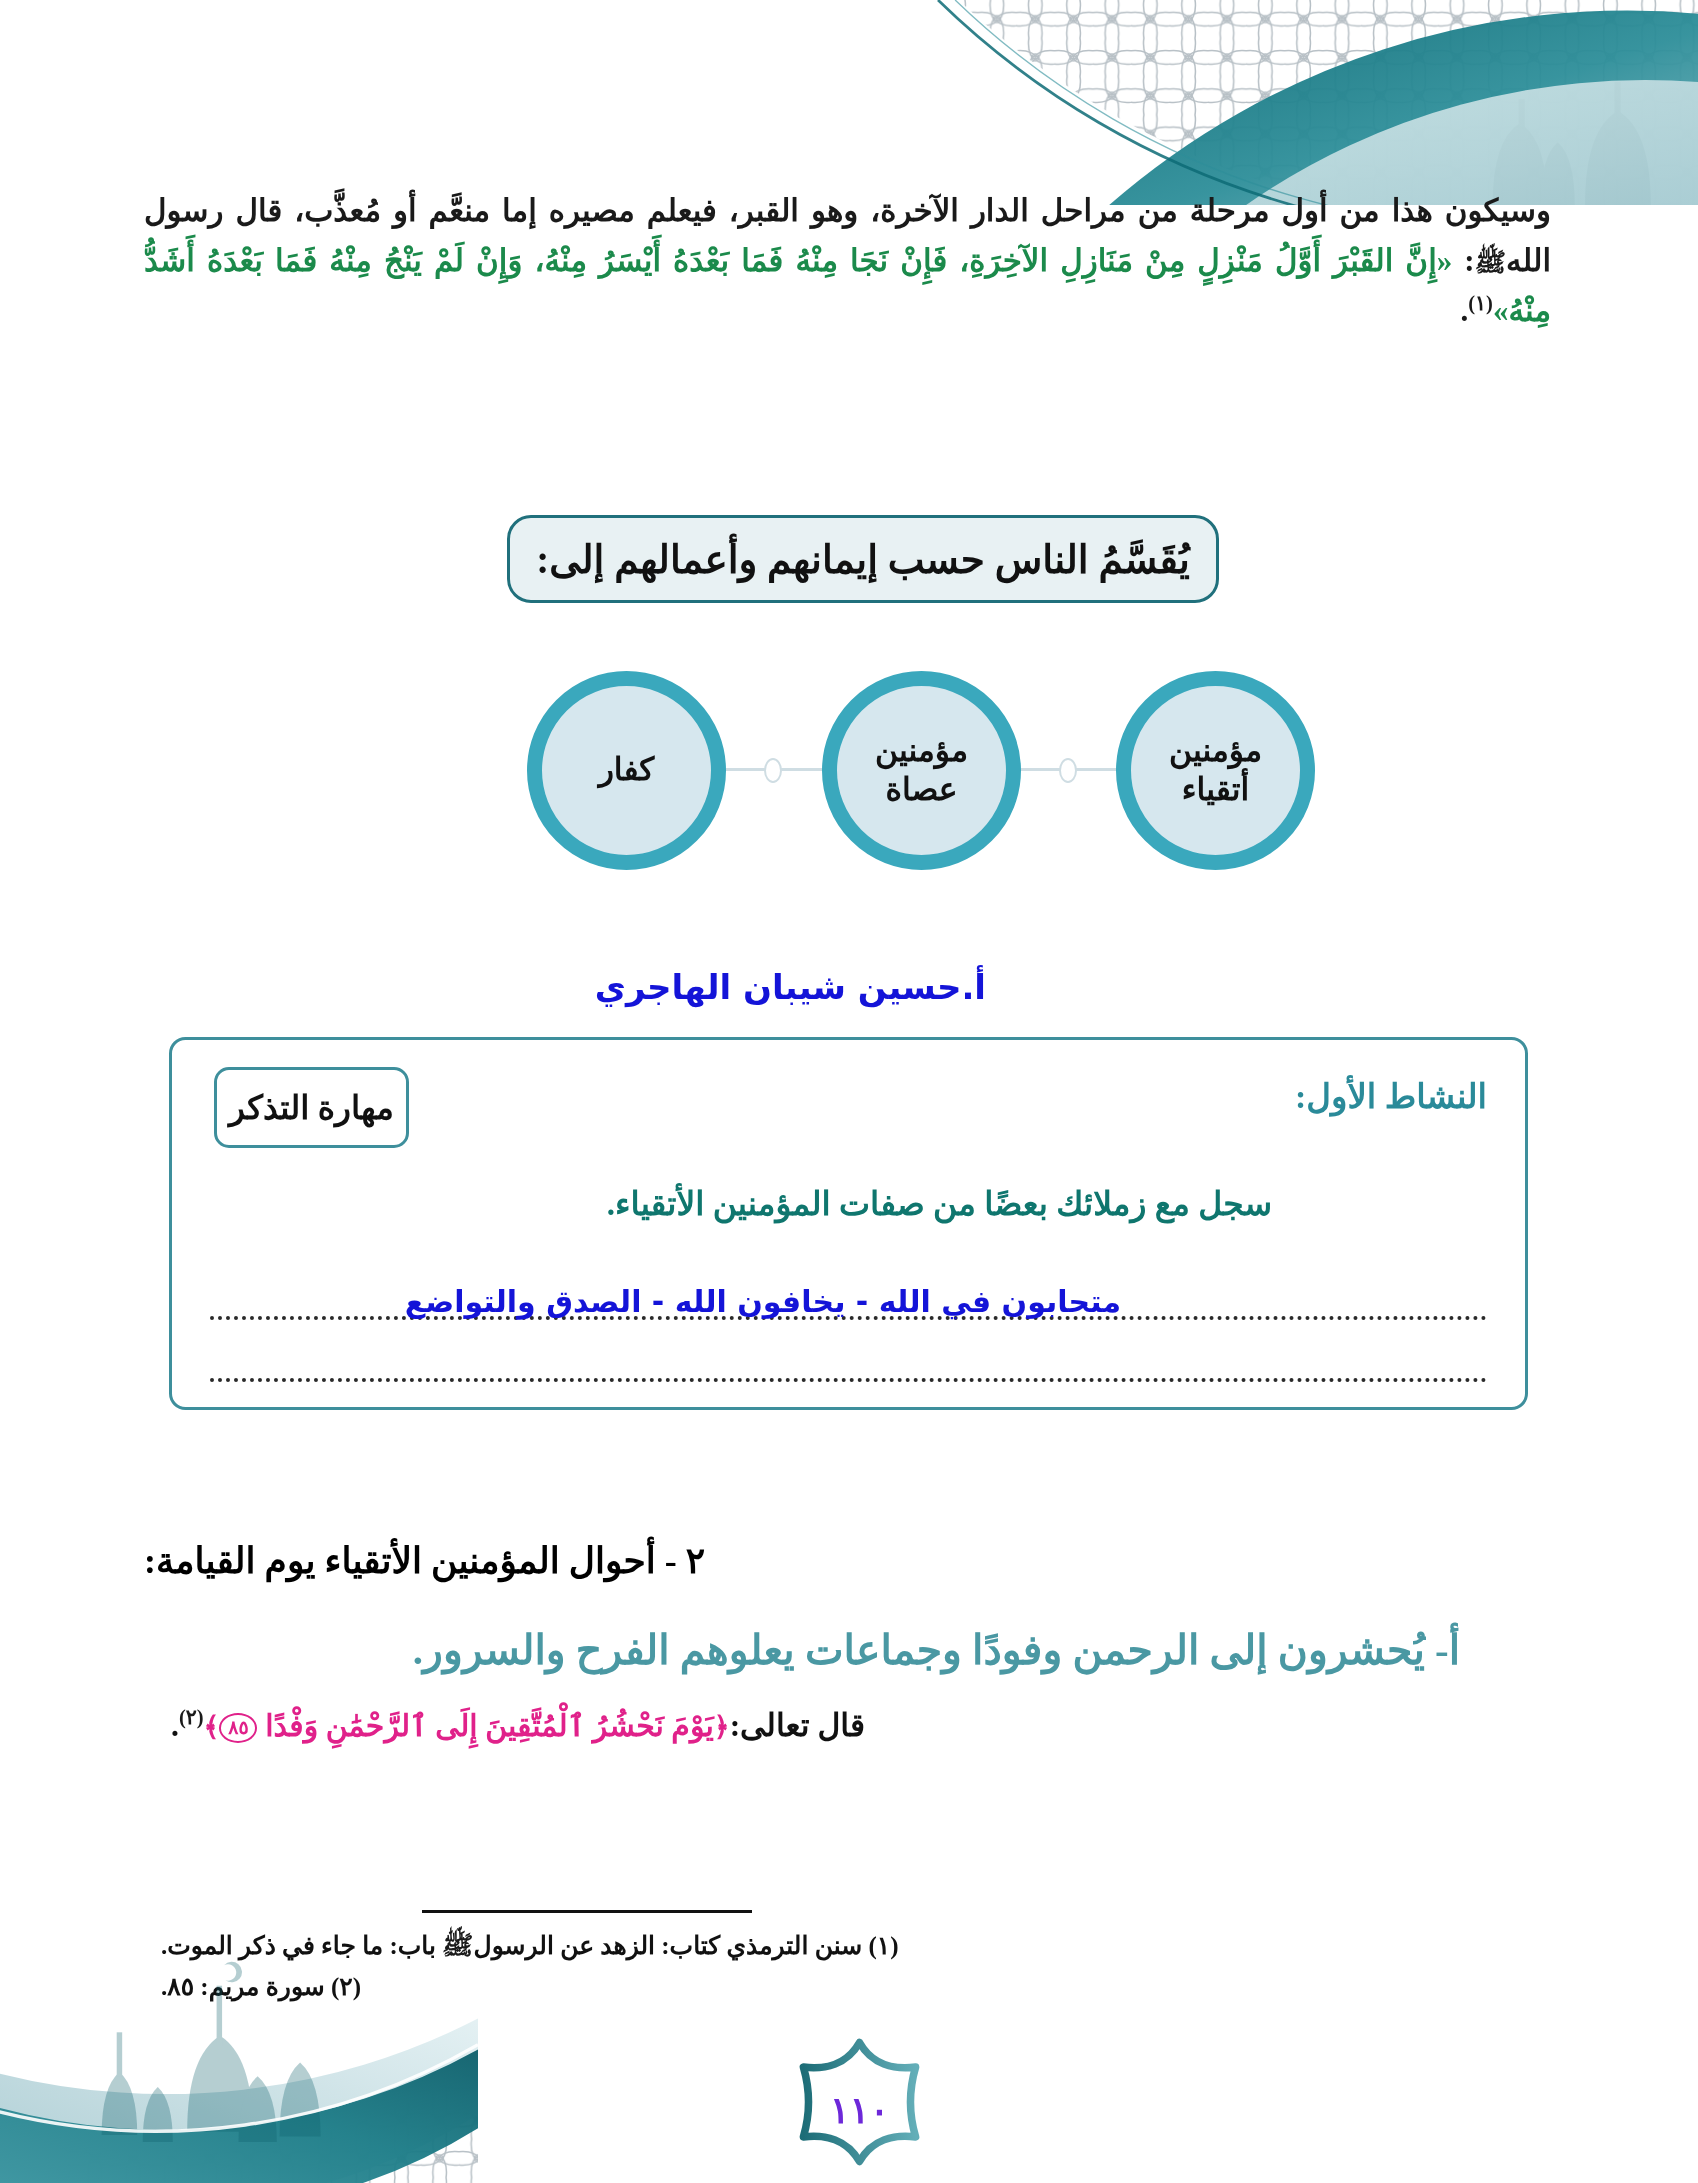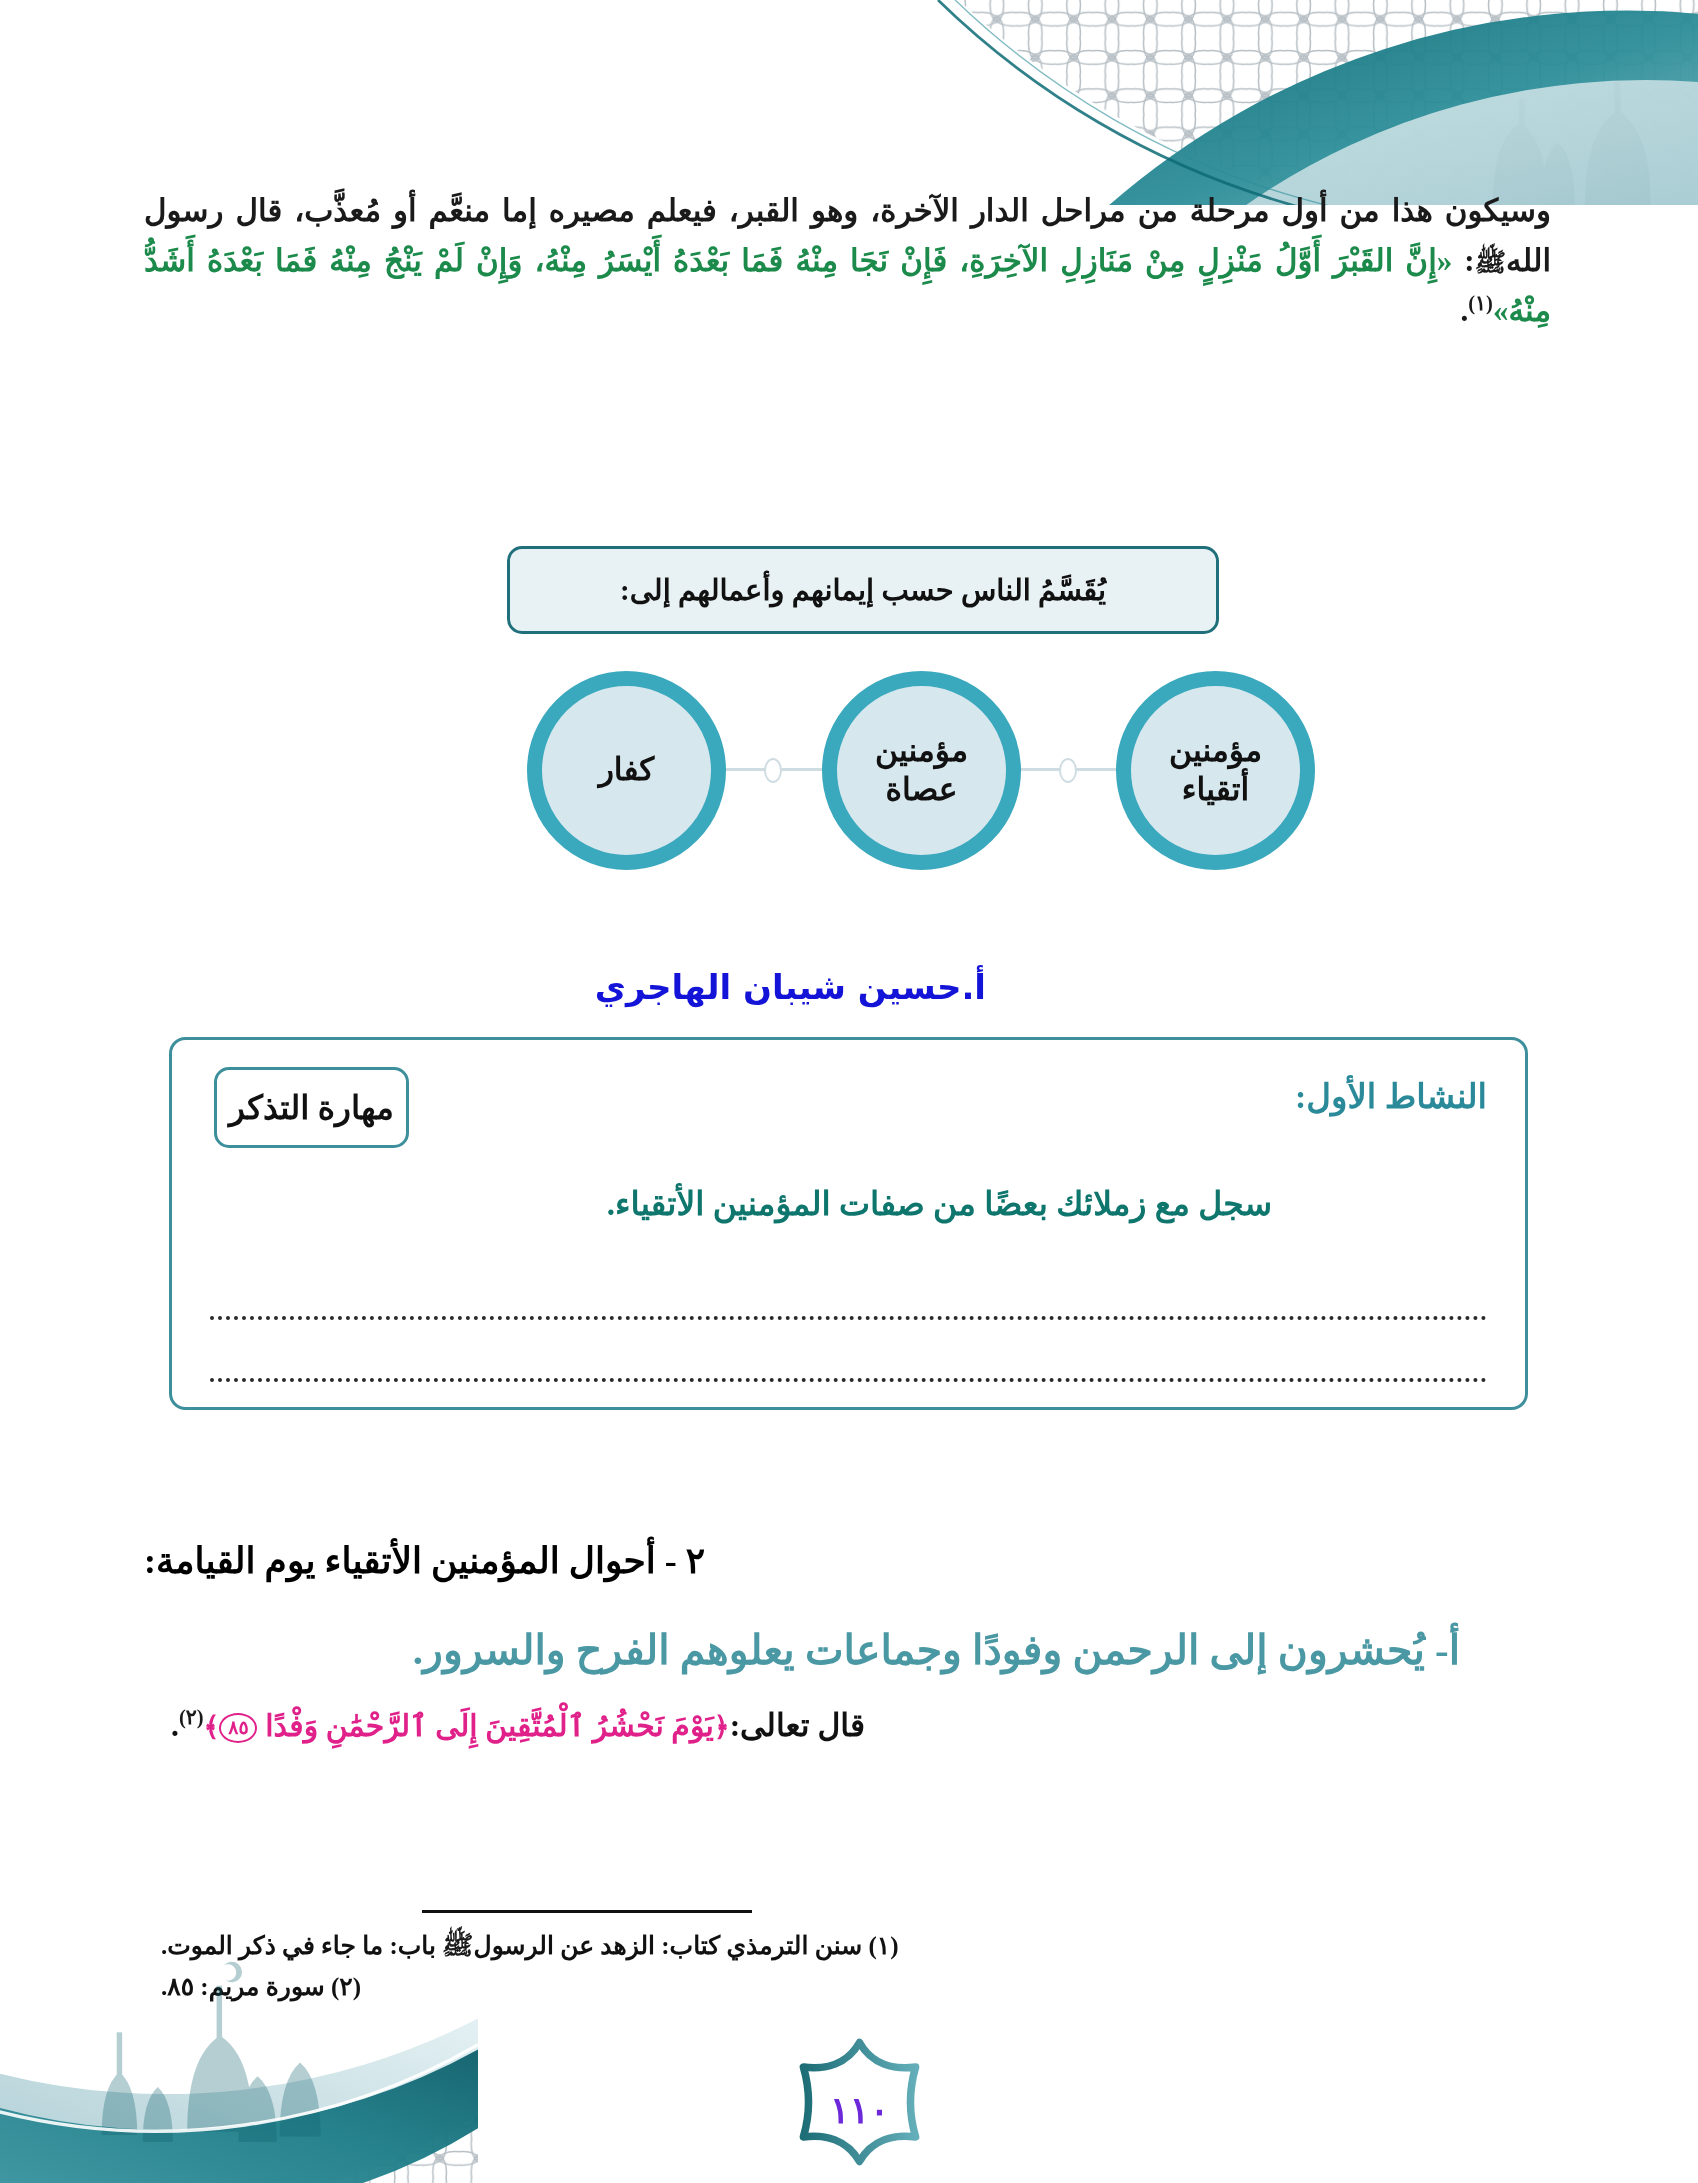--- a/index.html
+++ b/index.html
@@ -71,29 +71,28 @@
 
   
   .callout {
     position: absolute;
     top: 515px;
     right: 479px;
     width: 712px;
     height: 88px;
     box-sizing: border-box;
     border: 3.4px solid #20707c;
-    border-radius: 15px;
+    border-radius: 24px;
     background: #e8f1f3;
     display: flex;
     align-items: center;
     justify-content: center;
-    font-size: 29px;
+    font-size: 39px;
     font-weight: 700;
     color: #111;
-    margin-top: 31px;
   }
 
   
   .diagram {
     position: absolute;
     top: 671px;
     right: 383px;
     width: 863px;
     height: 205px;
   }
@@ -398,20 +397,21 @@
     </div>
 
     <div class="activity">
       <div class="activity-title">النشاط الأول:</div>
       <div class="skill-badge">
         <span>مهارة التذكر</span>
       </div>
       <div class="activity-prompt">سجل مع زملائك بعضًا من صفات المؤمنين الأتقياء.</div>
       <div class="answer-line a1"></div>
       <div class="answer-line a2"></div>
+      <div class="answer-text">متحابون في الله - يخافون الله - الصدق والتواضع</div>
     </div>
 
     <div class="sec-heading">٢ - أحوال المؤمنين الأتقياء يوم القيامة:</div>
     <div class="sec-item-a">أ- يُحشرون إلى الرحمن وفودًا وجماعات يعلوهم الفرح والسرور.</div>
 
     <div class="verse-line">
       <span>قال تعالى:</span><span class="ayah-orn">﴿</span><span class="ayah">يَوْمَ نَحْشُرُ ٱلْمُتَّقِينَ إِلَى ٱلرَّحْمَٰنِ وَفْدًا</span> <span class="ayah-num">٨٥</span><span class="ayah-orn">﴾</span><span class="sup-ref">(٢)</span><span>.</span>
     </div>
 
     <div class="footnote-rule"></div>

